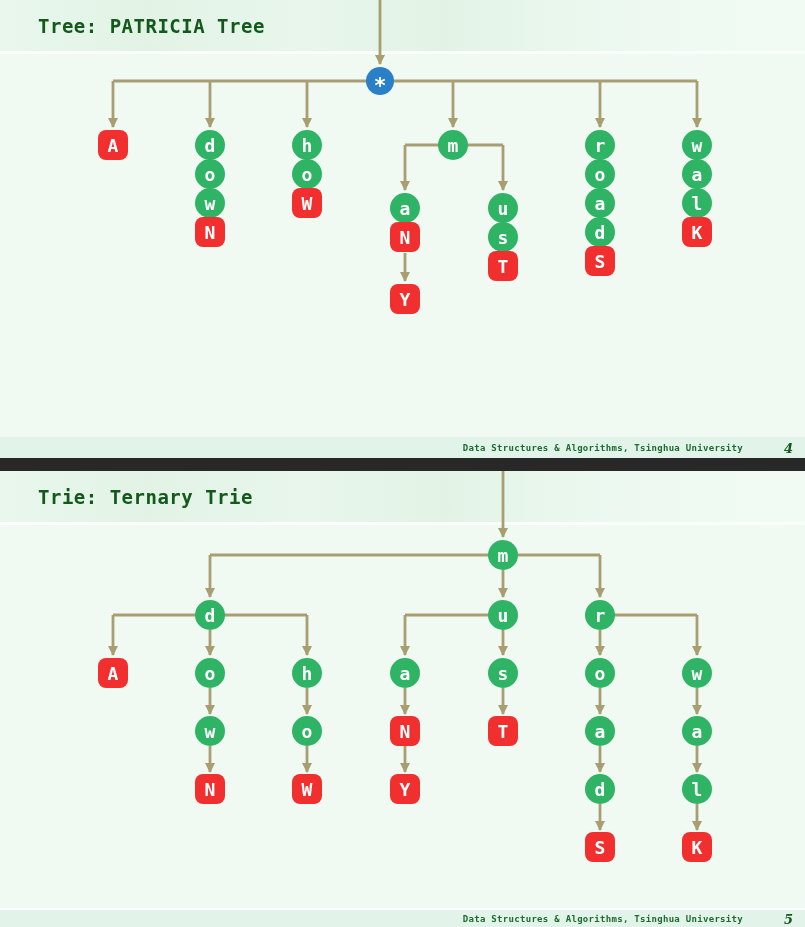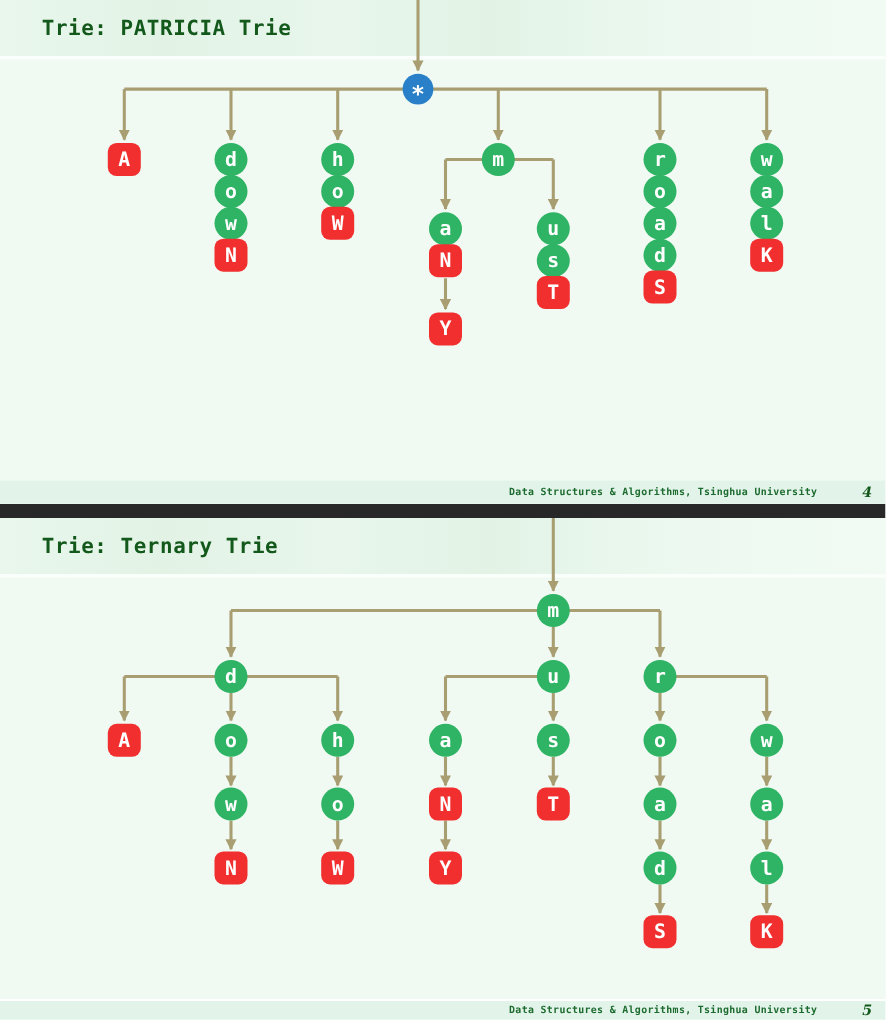--- a/index.html
+++ b/index.html
@@ -75,21 +75,21 @@
   .node.green{background:var(--green,#2FB364);border-radius:50%;}
   .node.term{background:var(--red,#F12F2F);border-radius:8px;}
   .node.root{background:var(--blue,#2A80C8);border-radius:50%;width:28px;height:28px;}
   .node.root span{transform:translateY(5px);font-size:21px;}
 </style>
 </head>
 <body style="--green: #2FB364; --red: #F12F2F; --blue: #2A80C8; --title-text: #14591C; --footer-text: #1D6B2F; --bg-main: #F0FAF3; --bar: #282828;">
 
 <div class="slide" data-slide-index="0">
   <div class="titlebar">
-    <span class="title">Trie: PATRICIA Trie</span>
+    <span class="title">Tree: PATRICIA Tree</span>
   </div>
   <svg class="connectors" width="805" height="458" viewBox="0 0 805 458">
       <defs>
         <marker id="arr0" viewBox="0 0 10 10" refX="9" refY="5" markerWidth="3.6" markerHeight="3.6" orient="auto">
           <path d="M0,0 L10,5 L0,10 Z" fill="#A89E72"></path>
         </marker>
       </defs>
       <path d="M380 0 L380 64" fill="none" stroke="#A89E72" stroke-width="2.8" marker-end="url(#arr0)"></path>
       <path d="M113 81 L697 81" fill="none" stroke="#A89E72" stroke-width="2.8"></path>
       <path d="M113 81 L113 127" fill="none" stroke="#A89E72" stroke-width="2.8" marker-end="url(#arr0)"></path>

